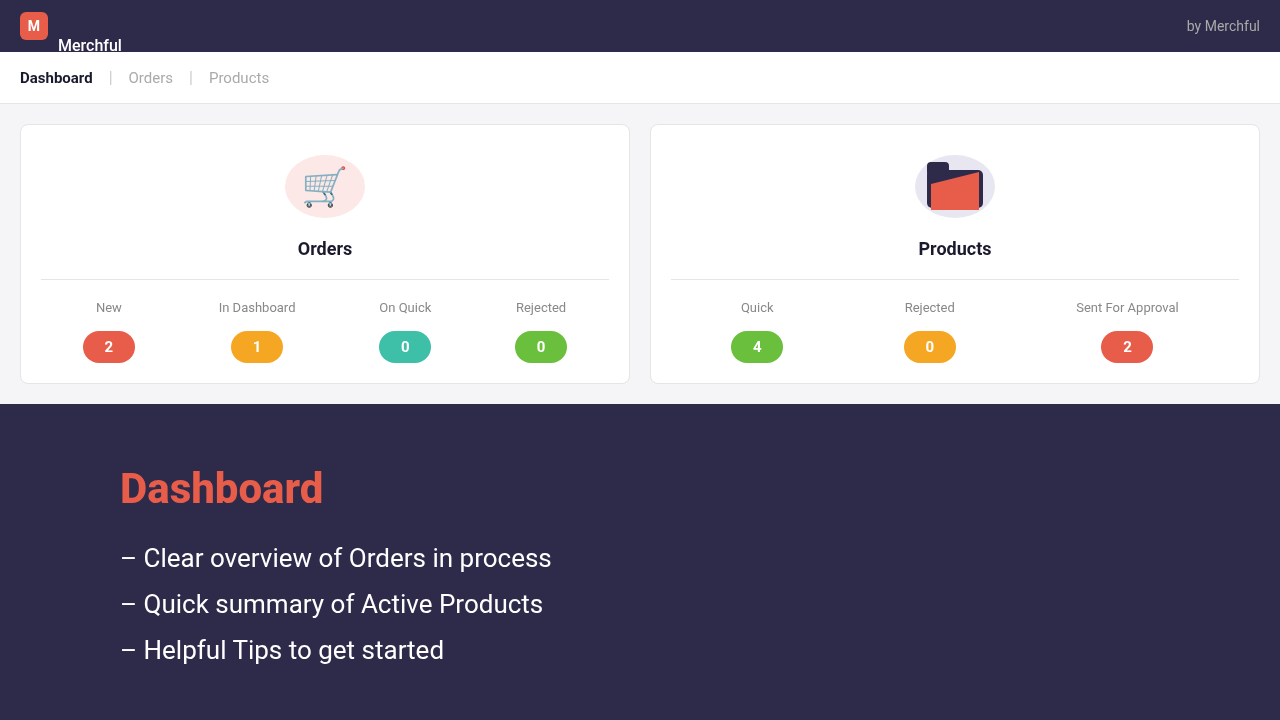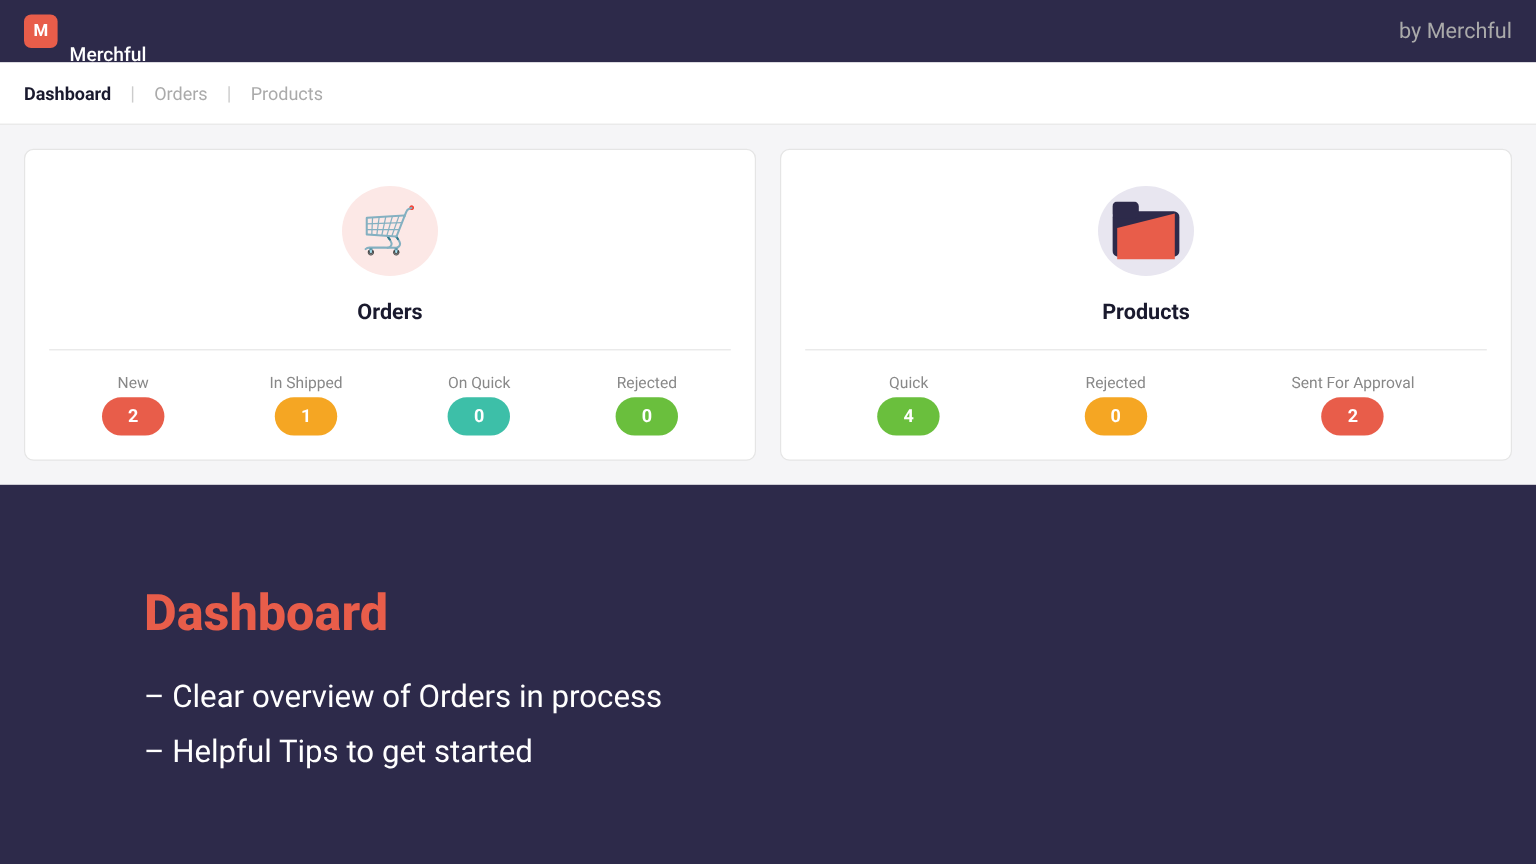--- a/index.html
+++ b/index.html
@@ -9,21 +9,21 @@
     .topbar {
       display: flex; align-items: center; justify-content: space-between;
       background: #2d2a4a; height: 52px; padding: 0 20px;
     }
     .topbar-brand { display: flex; align-items: center; gap: 10px; }
     .topbar-logo {
       width: 28px; height: 28px; background: #e85d4a; border-radius: 6px;
       display: flex; align-items: center; justify-content: center; color: white; font-size: 14px; font-weight: bold;
     }
     .topbar-title { color: white; font-size: 16px; font-weight: 500; margin-top: 39px; }
-    .topbar-byline { color: #aaa; font-size: 18px; }
+    .topbar-byline { color: #aaa; font-size: 14px; }
 
     
     .breadcrumb-bar {
       background: white; border-bottom: 1px solid #e5e5e5;
       display: flex; align-items: center; padding: 0 20px; height: 52px; gap: 0;
     }
     .breadcrumb-item {
       font-size: 15px; color: #aaa; cursor: pointer; padding: 0 16px;
     }
     .breadcrumb-item.active { color: #1a1a2e; font-weight: 700; }
@@ -49,21 +49,21 @@
       margin-bottom: 20px;
     }
     .card-icon-circle.orders { background: #fce8e6; }
     .card-icon-circle.products { background: #e8e6f0; }
 
     .card-title { font-size: 18px; font-weight: 700; color: #1a1a2e; margin-bottom: 20px; }
 
     .card-divider { width: 100%; height: 1px; background: #e5e5e5; margin-bottom: 20px; }
 
     .card-stats { display: flex; justify-content: space-around; width: 100%; }
-    .stat-item { display: flex; flex-direction: column; align-items: center; gap: 4px; }
+    .stat-item { display: flex; flex-direction: column; align-items: center; gap: 16px; }
     .stat-label { font-size: 13px; color: #888; }
     .stat-badge {
       min-width: 52px; height: 32px; border-radius: 20px;
       display: flex; align-items: center; justify-content: center;
       font-size: 15px; font-weight: 700; color: white; padding: 0 14px;
     }
     .badge-red { background: #e85d4a; }
     .badge-orange { background: #f5a623; }
     .badge-teal { background: #3dbfa8; }
     .badge-green { background: #6abf3d; }
@@ -106,21 +106,21 @@
       <span style="font-size:38px;">🛒</span>
     </div>
     <div class="card-title">Orders</div>
     <div class="card-divider"></div>
     <div class="card-stats">
       <div class="stat-item">
         <span class="stat-label">New</span>
         <span class="stat-badge badge-red">2</span>
       </div>
       <div class="stat-item">
-        <span class="stat-label">In Shipped</span>
+        <span class="stat-label">In Dashboard</span>
         <span class="stat-badge badge-orange">1</span>
       </div>
       <div class="stat-item">
         <span class="stat-label">On Quick</span>
         <span class="stat-badge badge-teal">0</span>
       </div>
       <div class="stat-item">
         <span class="stat-label">Rejected</span>
         <span class="stat-badge badge-green">0</span>
       </div>
@@ -153,15 +153,16 @@
       </div>
     </div>
   </div>
 
 </div>
 
 <div class="bottom-section">
   <div class="bottom-title">Dashboard</div>
   <ul class="bottom-list">
     <li>– Clear overview of Orders in process</li>
+    <li>– Quick summary of Active Products</li>
     <li>– Helpful Tips to get started</li>
   </ul>
 </div>
 
 </body></html>

